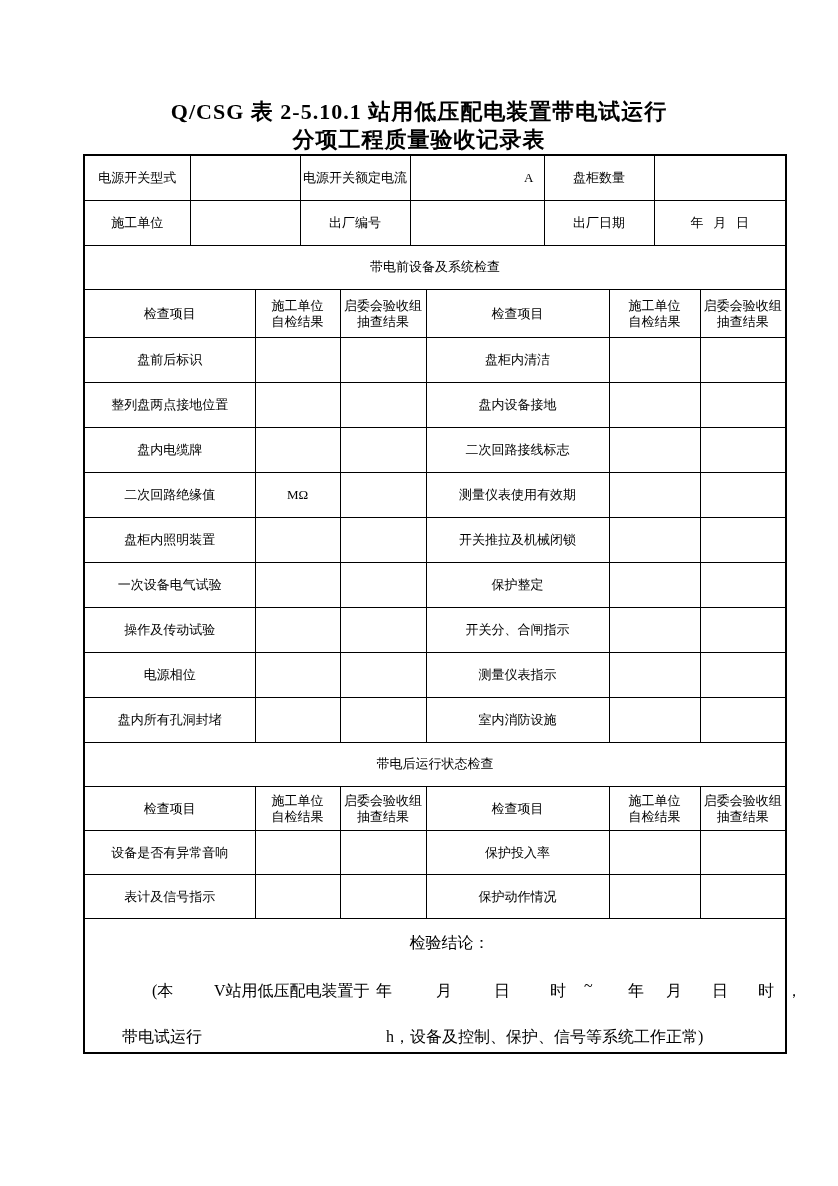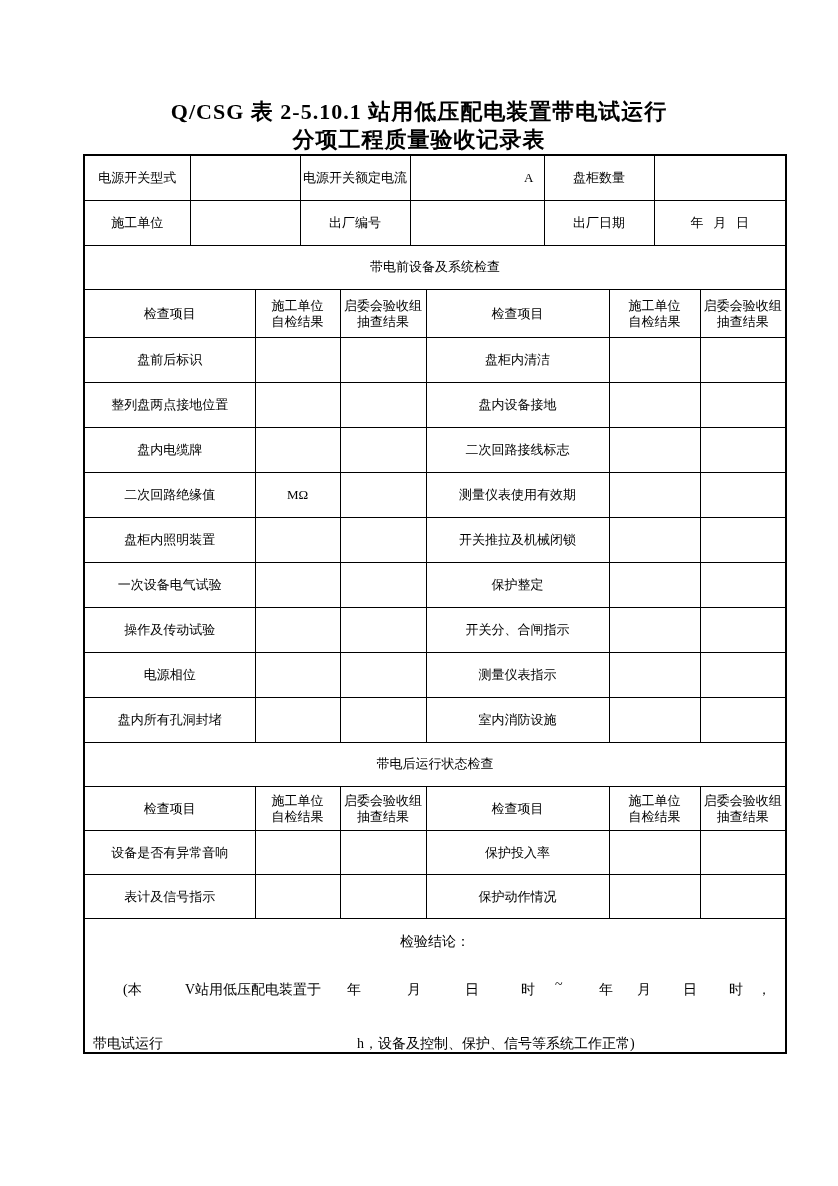--- a/index.html
+++ b/index.html
@@ -18,25 +18,25 @@
   td:first-child{border-left:none;}
   td:last-child{border-right:none;text-align:center;}
   .t-info td{height:44px;}
   .band td{height:44px;border-left:none;border-right:none;}
   .hdr td{height:47px;line-height:16px;white-space:pre-line;}
   .t-pre .chk td{height:44px;}
   .t-post .hdr td{height:43px;}
   .t-post .chk td{height:43px;}
   .val-right{text-align:right;padding-right:10px;}
   .ws-pre{white-space:pre;}
-  .conclusion{position:relative;height:133px;font-size:14px;}
+  .conclusion{position:relative;height:133px;font-size:16px;margin-left:29px;}
   .c-title{position:absolute;top:14px;left:0;width:100%;text-align:center;}
   .c-line{position:absolute;left:0;width:100%;height:18px;}
   .c-line1{top:62px;}
-  .c-line2{top:116px;}
+  .c-line2{top:108px;}
   .c-line span{position:absolute;white-space:pre;}
   .tilde{top:-4px;}
 </style>
 </head>
 <body>
 
 <div class="doc">
 
   <div class="title">
     <div>Q/CSG 表 2-5.10.1 站用低压配电装置带电试运行</div>

